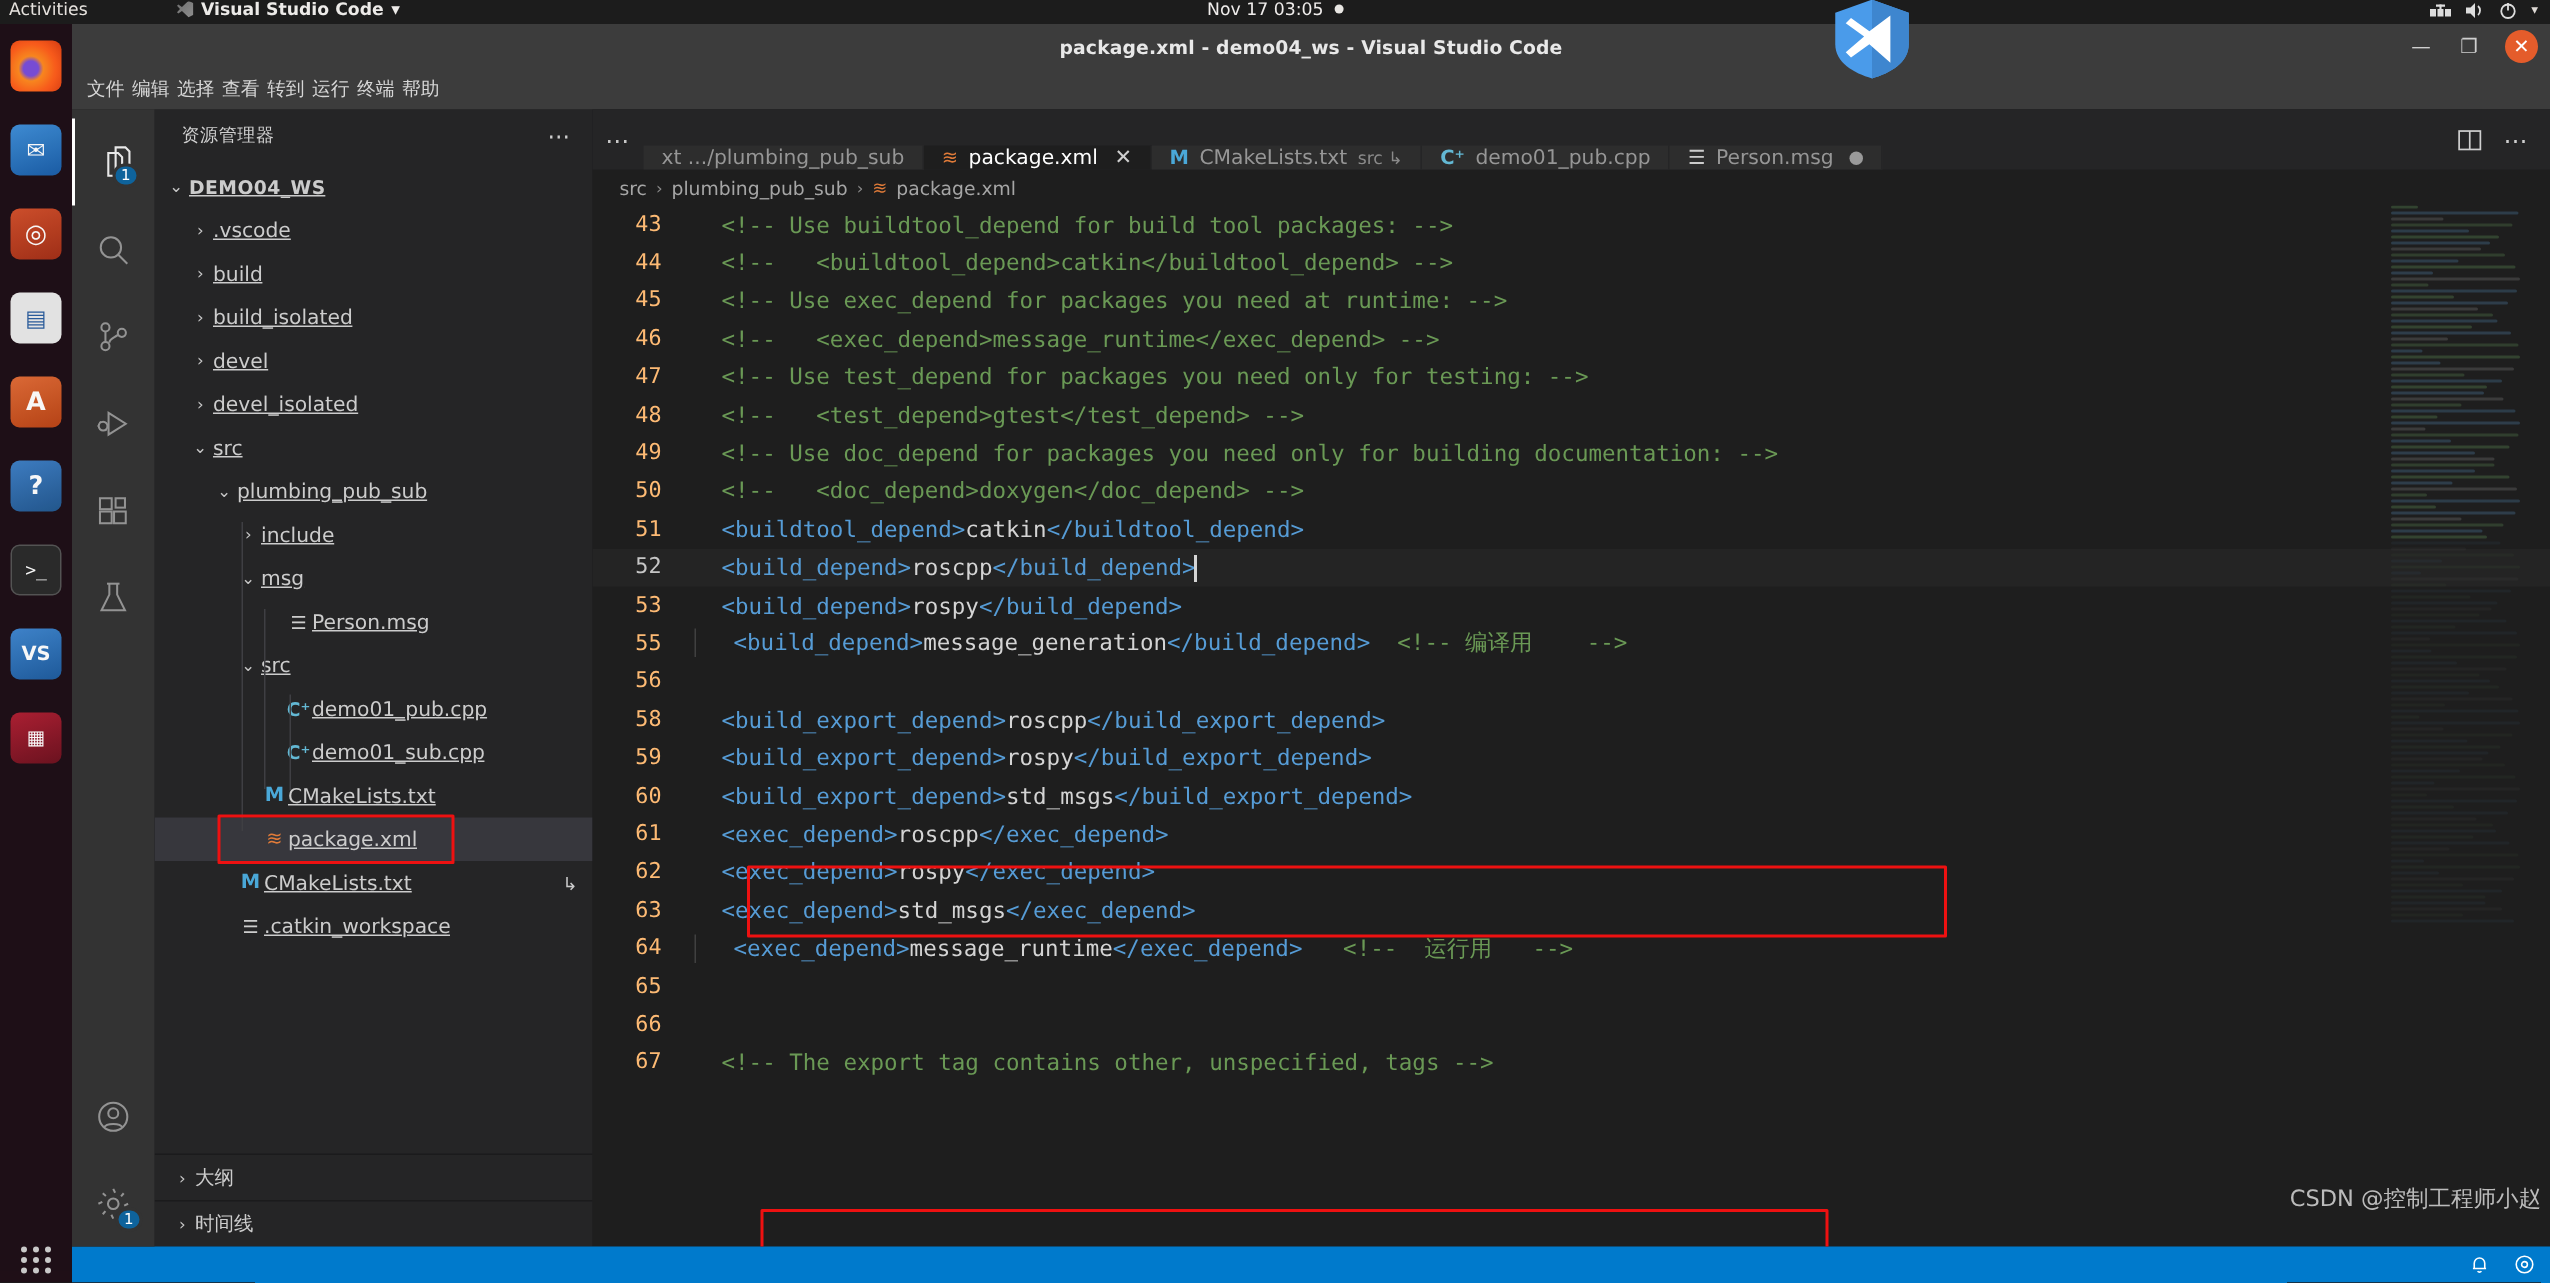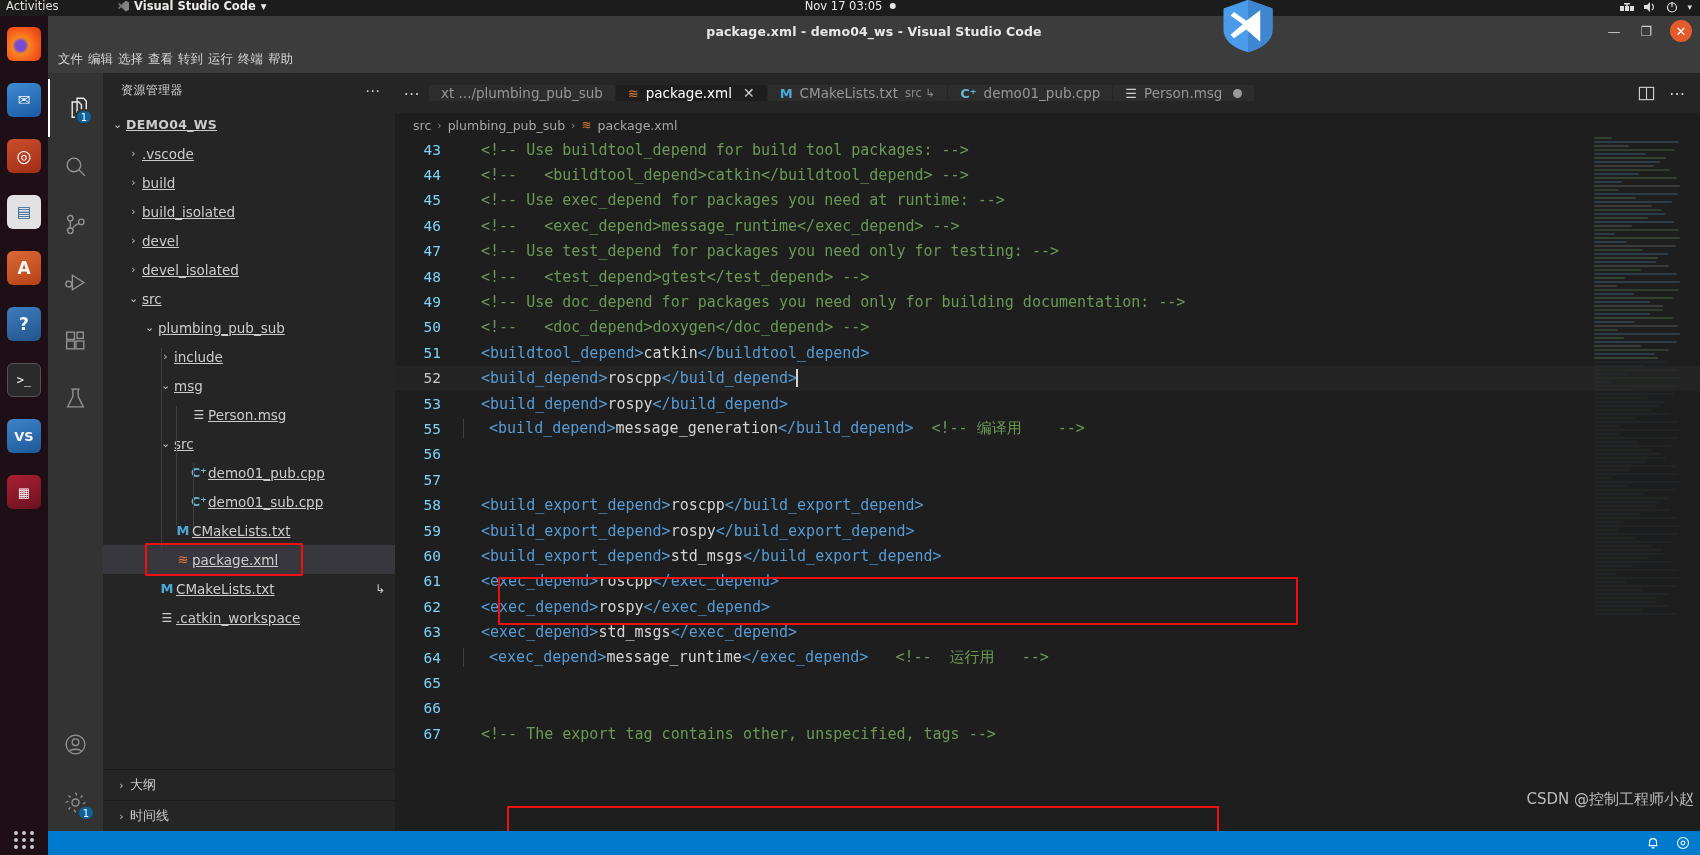--- a/index.html
+++ b/index.html
@@ -113,21 +113,21 @@
   .tabs-actions { margin-left:auto; display:flex; align-items:center; gap:14px; padding: 0 14px; color:#cfcfcf; }
 
   .breadcrumb { height: 24px; display:flex; align-items:center; gap:6px; padding-left: 18px; font-size:12.5px; color:#a6a6a6; flex:none;}
   .breadcrumb .sep { color:#8a8a8a; font-size:11px;}
   .breadcrumb .xmlic { color:#e07b39; font-size:12px; }
 
   .codearea { flex:1; position:relative; overflow:hidden; font-family:"DejaVu Sans Mono","Liberation Mono",monospace; }
   .codescroll { position:absolute; inset:0; }
   .cline { height: 25.4px; display:flex; align-items:center; font-size:15px; white-space:pre; }
   .cline.cur { background:#242424; }
-  .gut { width: 68px; text-align:right; padding-right:22px; color:#7dd3fc; font-size:14.5px; flex:none; }
+  .gut { width: 68px; text-align:right; padding-right:22px; color:#fdba74; font-size:14.5px; flex:none; }
   .cline.cur .gut { color:#c6c6c6; }
   .code { padding-left: 18px; position:relative; }
   .ind { position:absolute; left:0; top:0; bottom:0; width:1px; background:#404040; }
   .cm { color:#6A9955; }
   .tg { color:#569cd6; }
   .tx { color:#d4d4d4; }
   .caret { display:inline-block; width:1.5px; height:18px; background:#d4d4d4; vertical-align:middle; margin-left:-1px;}
 
   .minimap { position:absolute; right: 14px; top:0; width: 92px; height: 100%; opacity:.65; }
   .mm-line { height:2px; margin-bottom:2px; border-radius:1px;}
@@ -418,21 +418,21 @@
         </div>
         <div class="sb-section">
           <span class="chev" style="margin-left:10px">›</span>
           <span>时间线</span>
         </div>
       </div>
 
       <div class="editor">
         <div class="tabsbar">
           <span class="tabs-left-more">⋯</span>
-          <div id="tabs-holder" style="display:flex; align-items:center;">
+          <div id="tabs-holder" style="display:flex; align-items:flex-end;">
               <div class="tab">
                 <span>xt .../plumbing_pub_sub</span>
               </div>
               <div class="tab active">
                 <span class="tico" style="color: rgb(224, 123, 57);">≋</span>
                 <span>package.xml</span>
                 <span class="x">✕</span>
               </div>
               <div class="tab">
                 <span class="tico" style="color: rgb(74, 168, 216); font-weight: 700;">M</span>
@@ -475,21 +475,20 @@
               <div class="cline"><span class="gut">46</span><span class="code"><span class="cm">&lt;!--   &lt;exec_depend&gt;message_runtime&lt;/exec_depend&gt; --&gt;</span></span></div>
               <div class="cline"><span class="gut">47</span><span class="code"><span class="cm">&lt;!-- Use test_depend for packages you need only for testing: --&gt;</span></span></div>
               <div class="cline"><span class="gut">48</span><span class="code"><span class="cm">&lt;!--   &lt;test_depend&gt;gtest&lt;/test_depend&gt; --&gt;</span></span></div>
               <div class="cline"><span class="gut">49</span><span class="code"><span class="cm">&lt;!-- Use doc_depend for packages you need only for building documentation: --&gt;</span></span></div>
               <div class="cline"><span class="gut">50</span><span class="code"><span class="cm">&lt;!--   &lt;doc_depend&gt;doxygen&lt;/doc_depend&gt; --&gt;</span></span></div>
               <div class="cline"><span class="gut">51</span><span class="code"><span class="tg">&lt;buildtool_depend&gt;</span><span class="tx">catkin</span><span class="tg">&lt;/buildtool_depend&gt;</span></span></div>
               <div class="cline cur"><span class="gut">52</span><span class="code"><span class="tg">&lt;build_depend&gt;</span><span class="tx">roscpp</span><span class="tg">&lt;/build_depend&gt;</span><span class="caret"></span></span></div>
               <div class="cline"><span class="gut">53</span><span class="code"><span class="tg">&lt;build_depend&gt;</span><span class="tx">rospy</span><span class="tg">&lt;/build_depend&gt;</span></span></div>
               <div class="cline"><span class="gut">55</span><span class="code" style="padding-left: 26px;"><span class="ind"></span><span class="tg">&lt;build_depend&gt;</span><span class="tx">message_generation</span><span class="tg">&lt;/build_depend&gt;</span><span class="cm">  &lt;!-- 编译用    --&gt;</span></span></div>
               <div class="cline"><span class="gut">56</span><span class="code" style="padding-left: 26px;"><span class="ind"></span></span></div>
-              <div class="cline"><span class="gut">57</span><span class="code" style="padding-left: 26px;"><span class="ind"></span></span></div>
               <div class="cline"><span class="gut">58</span><span class="code"><span class="tg">&lt;build_export_depend&gt;</span><span class="tx">roscpp</span><span class="tg">&lt;/build_export_depend&gt;</span></span></div>
               <div class="cline"><span class="gut">59</span><span class="code"><span class="tg">&lt;build_export_depend&gt;</span><span class="tx">rospy</span><span class="tg">&lt;/build_export_depend&gt;</span></span></div>
               <div class="cline"><span class="gut">60</span><span class="code"><span class="tg">&lt;build_export_depend&gt;</span><span class="tx">std_msgs</span><span class="tg">&lt;/build_export_depend&gt;</span></span></div>
               <div class="cline"><span class="gut">61</span><span class="code"><span class="tg">&lt;exec_depend&gt;</span><span class="tx">roscpp</span><span class="tg">&lt;/exec_depend&gt;</span></span></div>
               <div class="cline"><span class="gut">62</span><span class="code"><span class="tg">&lt;exec_depend&gt;</span><span class="tx">rospy</span><span class="tg">&lt;/exec_depend&gt;</span></span></div>
               <div class="cline"><span class="gut">63</span><span class="code"><span class="tg">&lt;exec_depend&gt;</span><span class="tx">std_msgs</span><span class="tg">&lt;/exec_depend&gt;</span></span></div>
               <div class="cline"><span class="gut">64</span><span class="code" style="padding-left: 26px;"><span class="ind"></span><span class="tg">&lt;exec_depend&gt;</span><span class="tx">message_runtime</span><span class="tg">&lt;/exec_depend&gt;</span><span class="cm">   &lt;!--  运行用   --&gt;</span></span></div>
               <div class="cline"><span class="gut">65</span><span class="code" style="padding-left: 26px;"><span class="ind"></span></span></div>
               <div class="cline"><span class="gut">66</span><span class="code" style="padding-left: 26px;"><span class="ind"></span></span></div>
               <div class="cline"><span class="gut">67</span><span class="code"><span class="cm">&lt;!-- The export tag contains other, unspecified, tags --&gt;</span></span></div>

